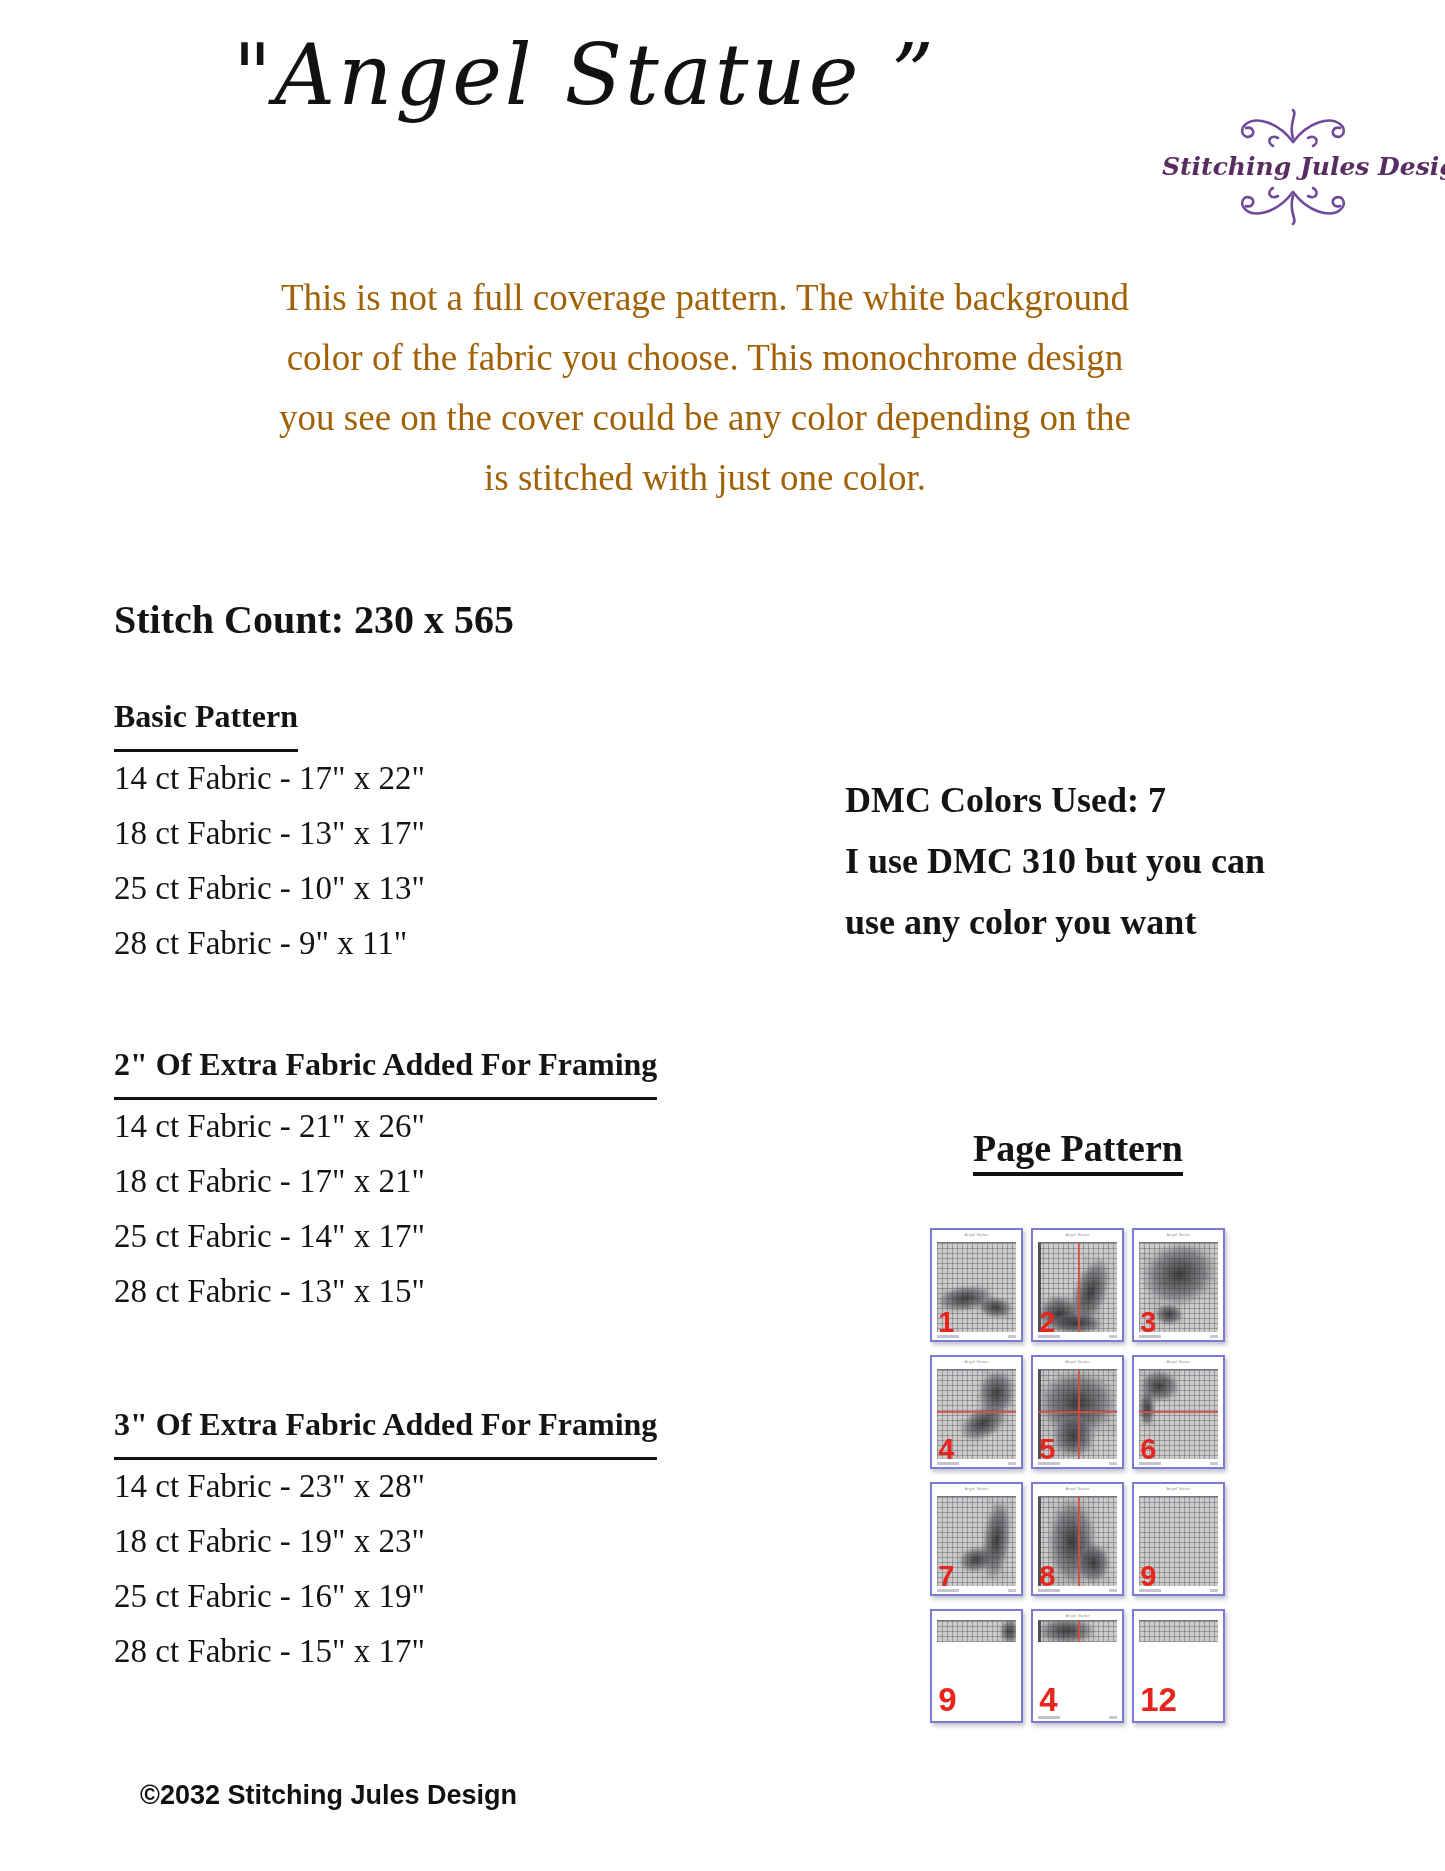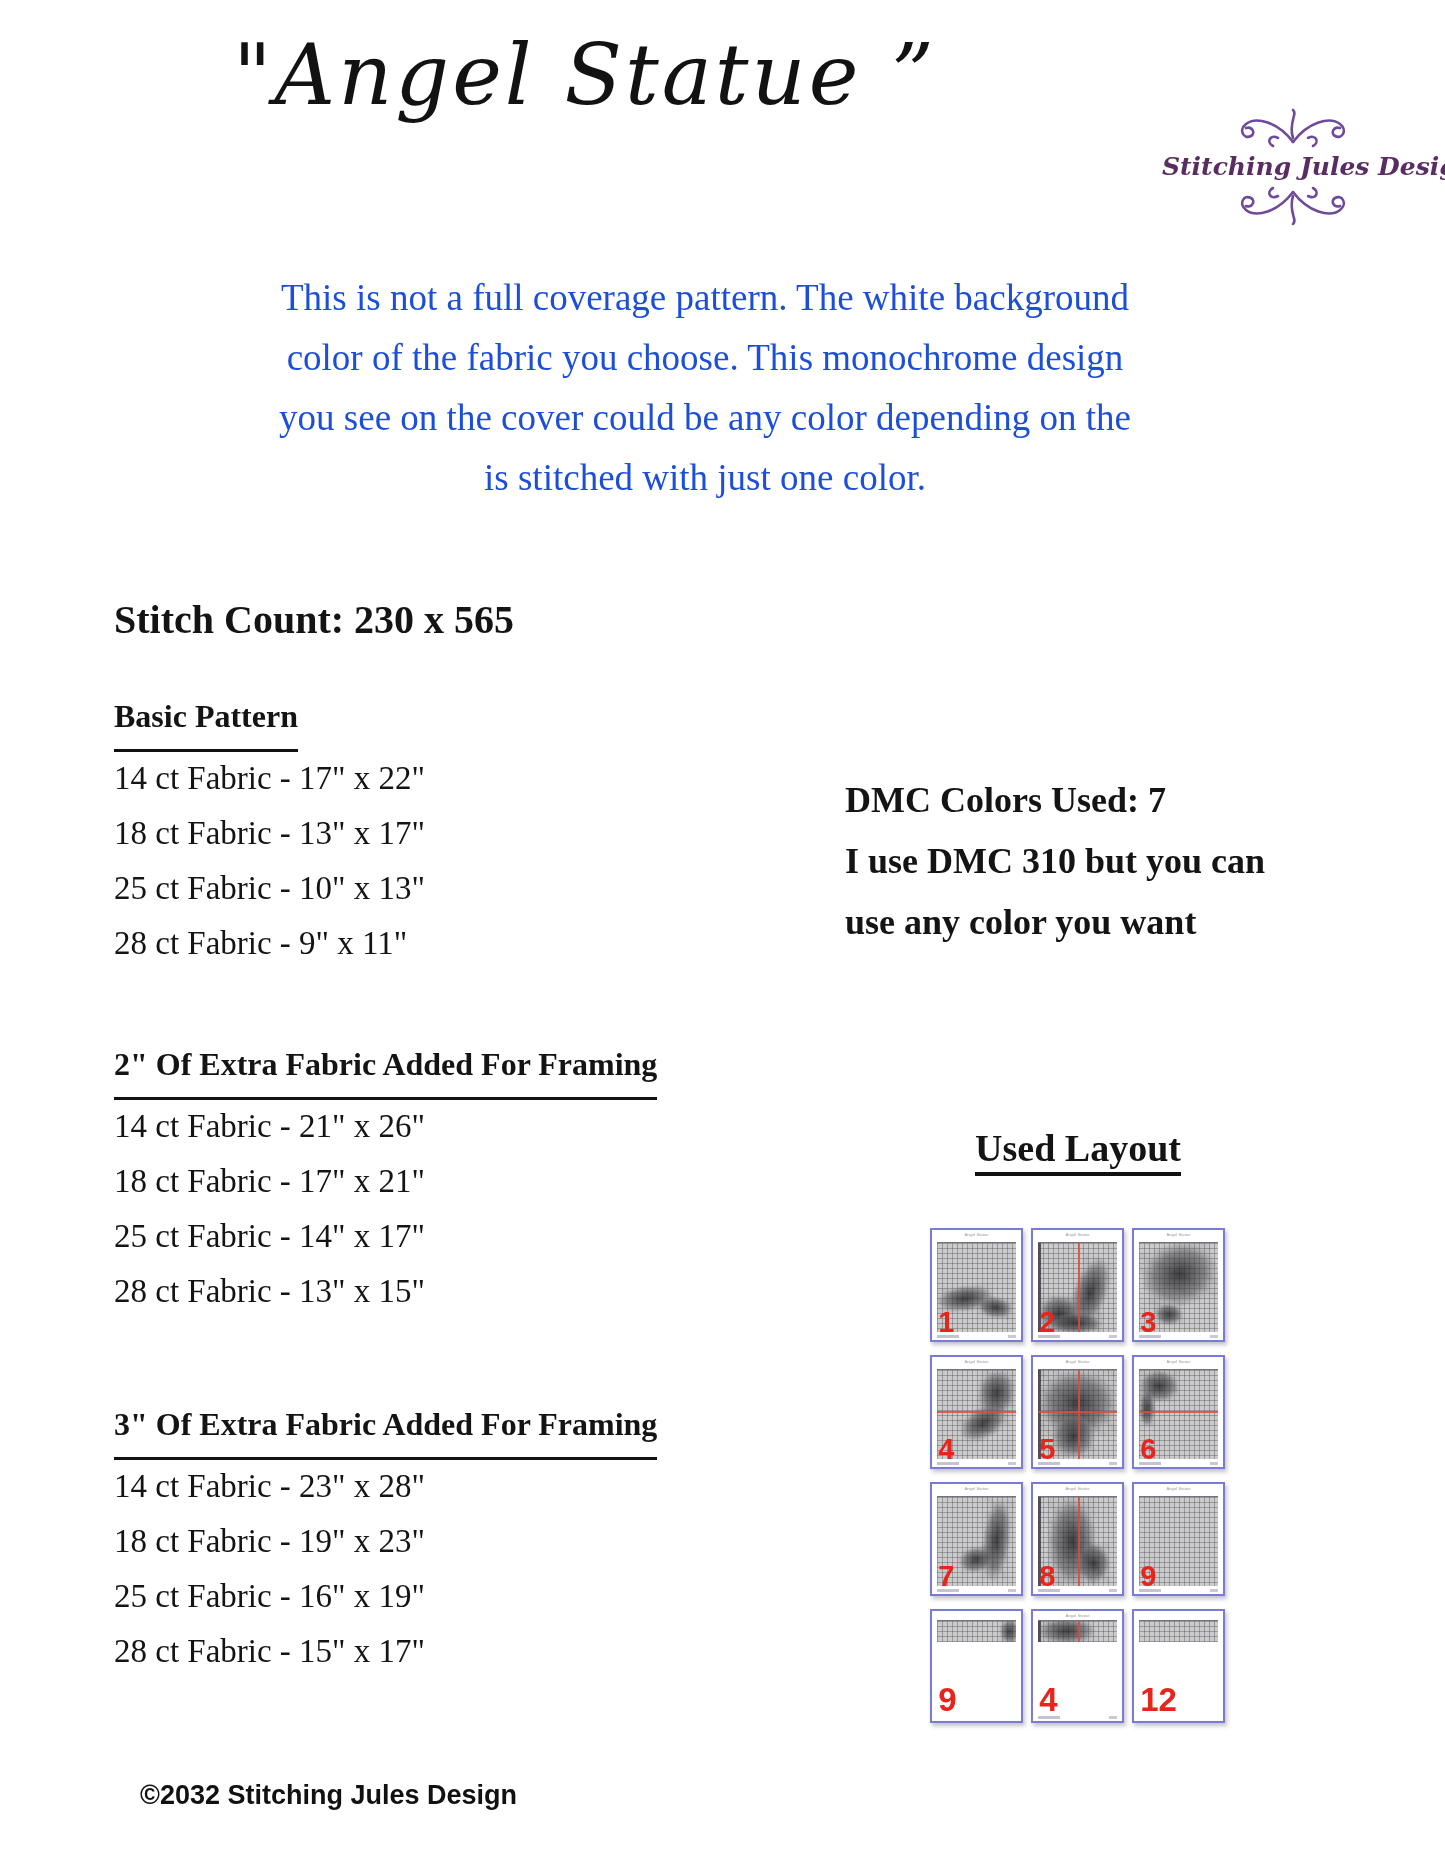--- a/index.html
+++ b/index.html
@@ -10,21 +10,21 @@
   .title{position:absolute;left:0;top:26px;width:1170px;text-align:center;
          font-family:"DejaVu Serif",serif;font-style:italic;font-size:84px;
          letter-spacing:3px;color:#121212;white-space:nowrap;}
   .logo{position:absolute;left:1162px;top:108px;width:262px;text-align:center;}
   .logo-text{font-family:"DejaVu Serif",serif;font-style:italic;font-weight:bold;
              font-size:25px;color:#5a2d62;white-space:nowrap;line-height:30px;}
   .logo svg{display:block;margin:0 auto;}
 
   
   .intro{position:absolute;left:105px;top:268px;width:1200px;text-align:center;
-         font-size:37px;line-height:60px;color:#1d4ed8;}
+         font-size:37px;line-height:60px;color:#a16207;}
 
   
   .stitch{position:absolute;left:114px;top:596px;font-weight:bold;font-size:40px;}
   .sec{position:absolute;left:114px;}
   .sec1{top:698px;} .sec2{top:1046px;} .sec3{top:1406px;}
   .sec-h{font-weight:bold;font-size:32px;margin-bottom:16px;}
   .sec-h span{border-bottom:3px solid #111;padding-bottom:15px;}
   .sec-i{font-size:33px;line-height:55px;}
 
   
@@ -149,21 +149,21 @@
     <div class="sec-i">25 ct Fabric - 16" x 19"</div>
     <div class="sec-i">28 ct Fabric - 15" x 17"</div>
   </div>
 
   <div class="dmc">
     <div>DMC Colors Used: 7</div>
     <div>I use DMC 310 but you can</div>
     <div>use any color you want</div>
   </div>
 
-  <div class="pl-head"><span>Used Layout</span></div>
+  <div class="pl-head"><span>Page Pattern</span></div>
 
   <div class="pages">
 
     <div class="page p1">
       <div class="ph">Angel Statue</div>
       <div class="pg">
         <div class="blob b1"></div>
         <div class="blob b2"></div>
       </div>
       <span class="num">1</span>

